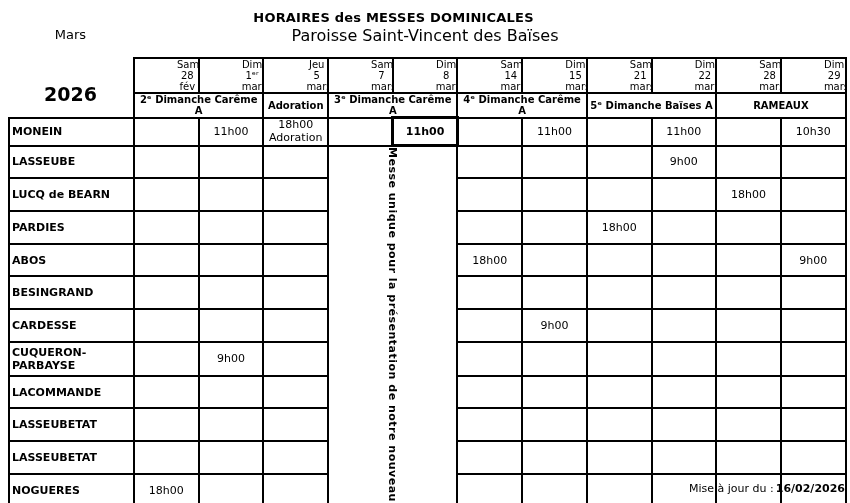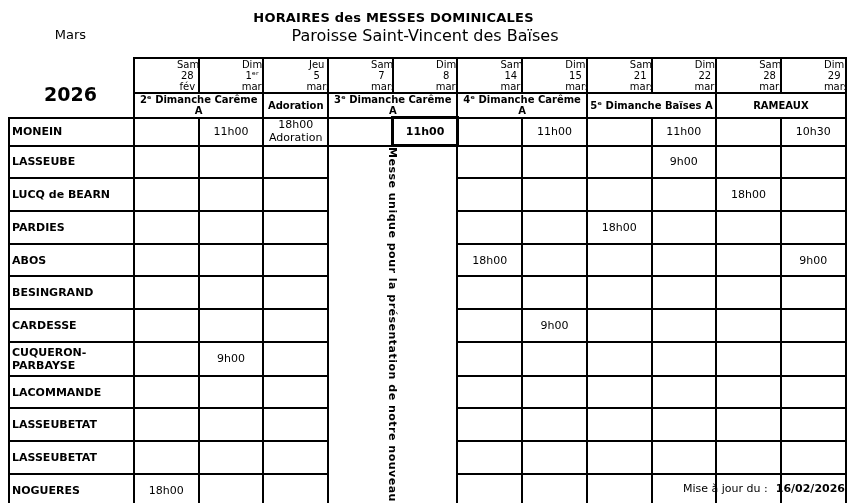--- a/index.html
+++ b/index.html
@@ -43,21 +43,21 @@
   td.pre{white-space:pre-line;line-height:1.15;}
   td.bold-cell{font-weight:bold;border-width:3px;}
   td.vnote{vertical-align:middle;text-align:center;}
   .vtext{
     writing-mode:vertical-rl;text-orientation:mixed;display:inline-block;
     font-weight:bold;font-size:11px;letter-spacing:0.5px;white-space:nowrap;
   }
   .footer{
     position:absolute;top:482px;right:5px;font-size:11px;text-align:right;
   }
-  .footer .date{font-weight:bold;margin-left:8px;}
+  .footer .date{font-weight:bold;margin-left:2px;}
 </style>
 </head>
 <body>
 
 <div class="title">HORAIRES des MESSES DOMINICALES</div>
 <div class="subtitle">Paroisse Saint-Vincent des Baïses</div>
 <div class="month">Mars</div>
 <div class="year">2026</div>
 
 <table class="sched">

